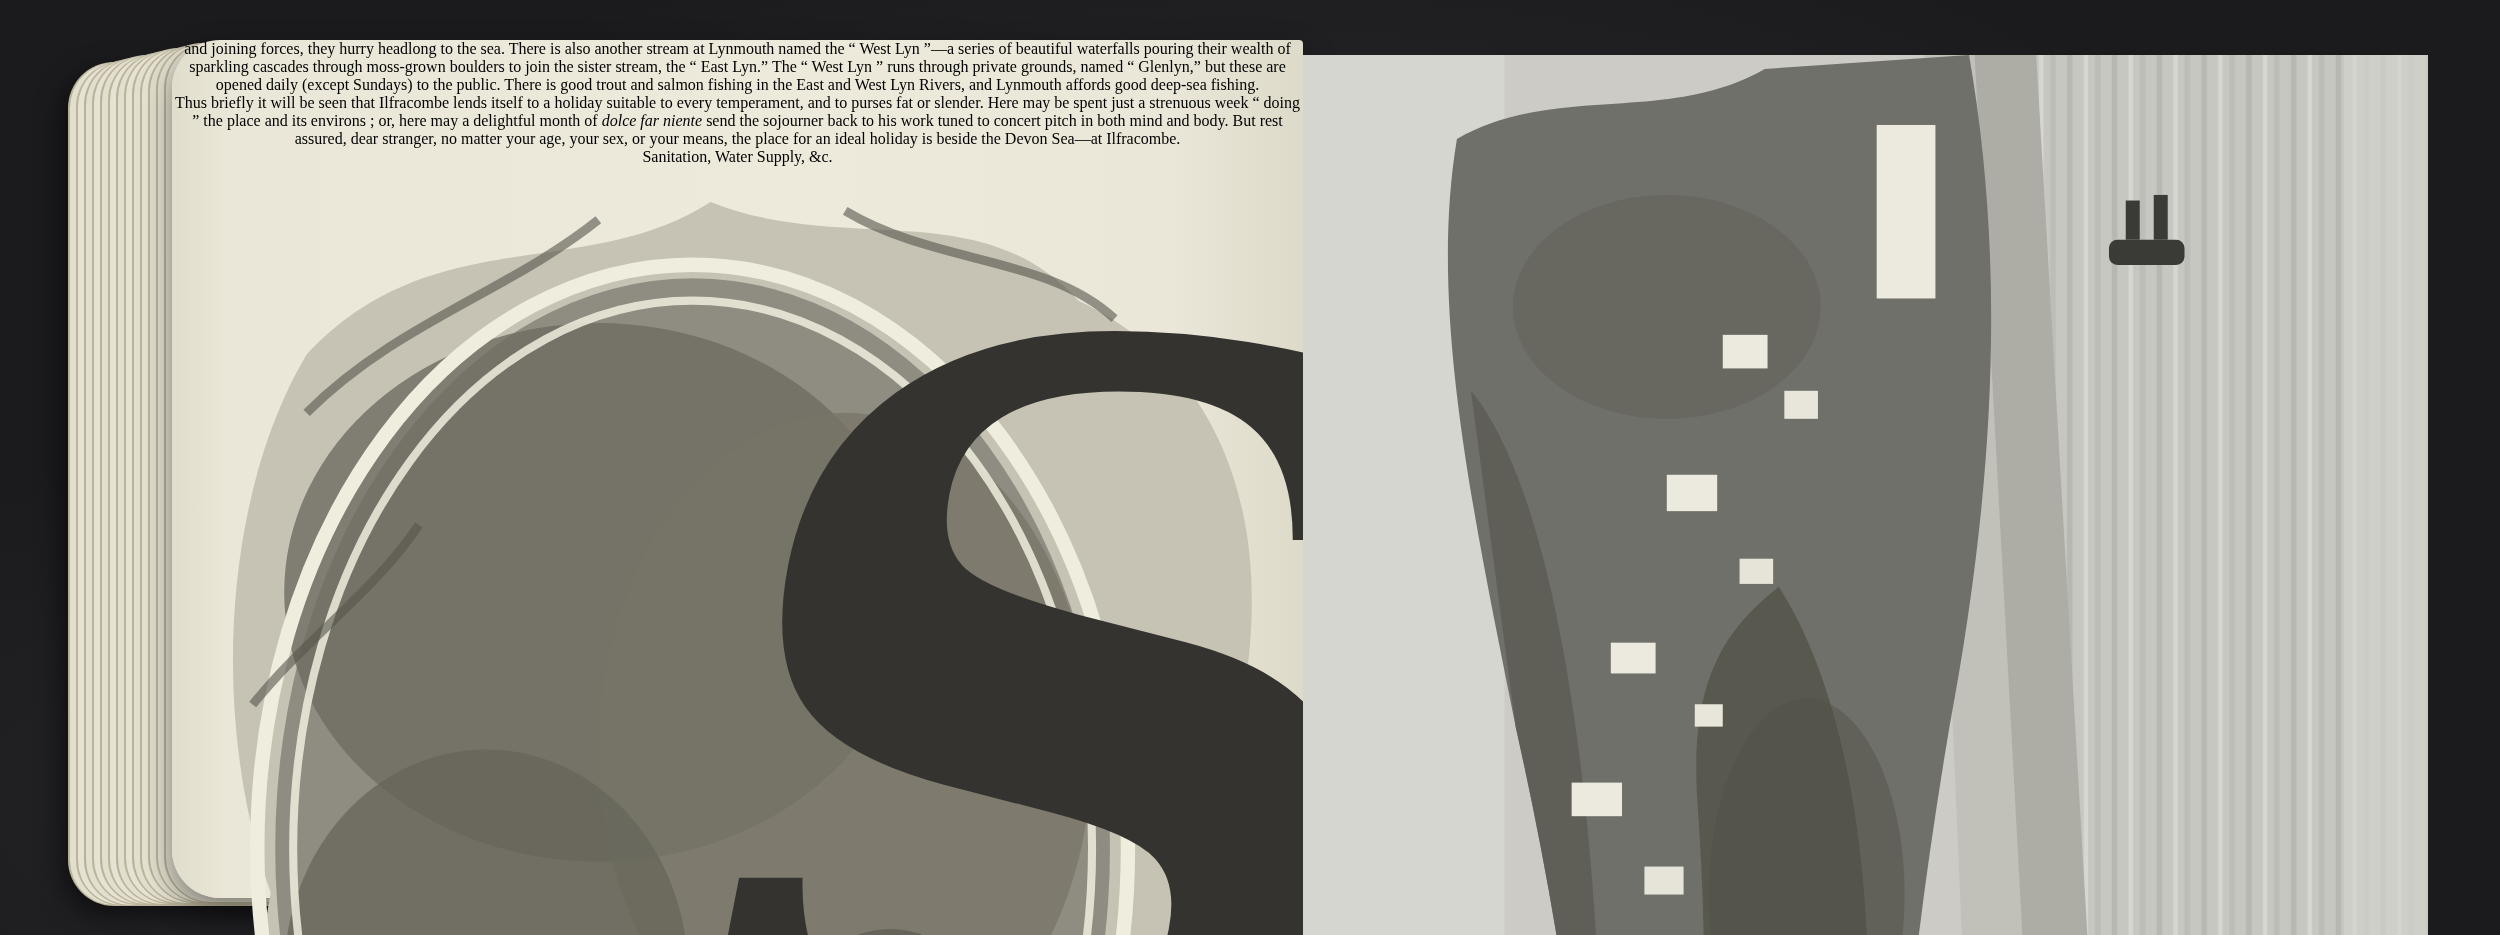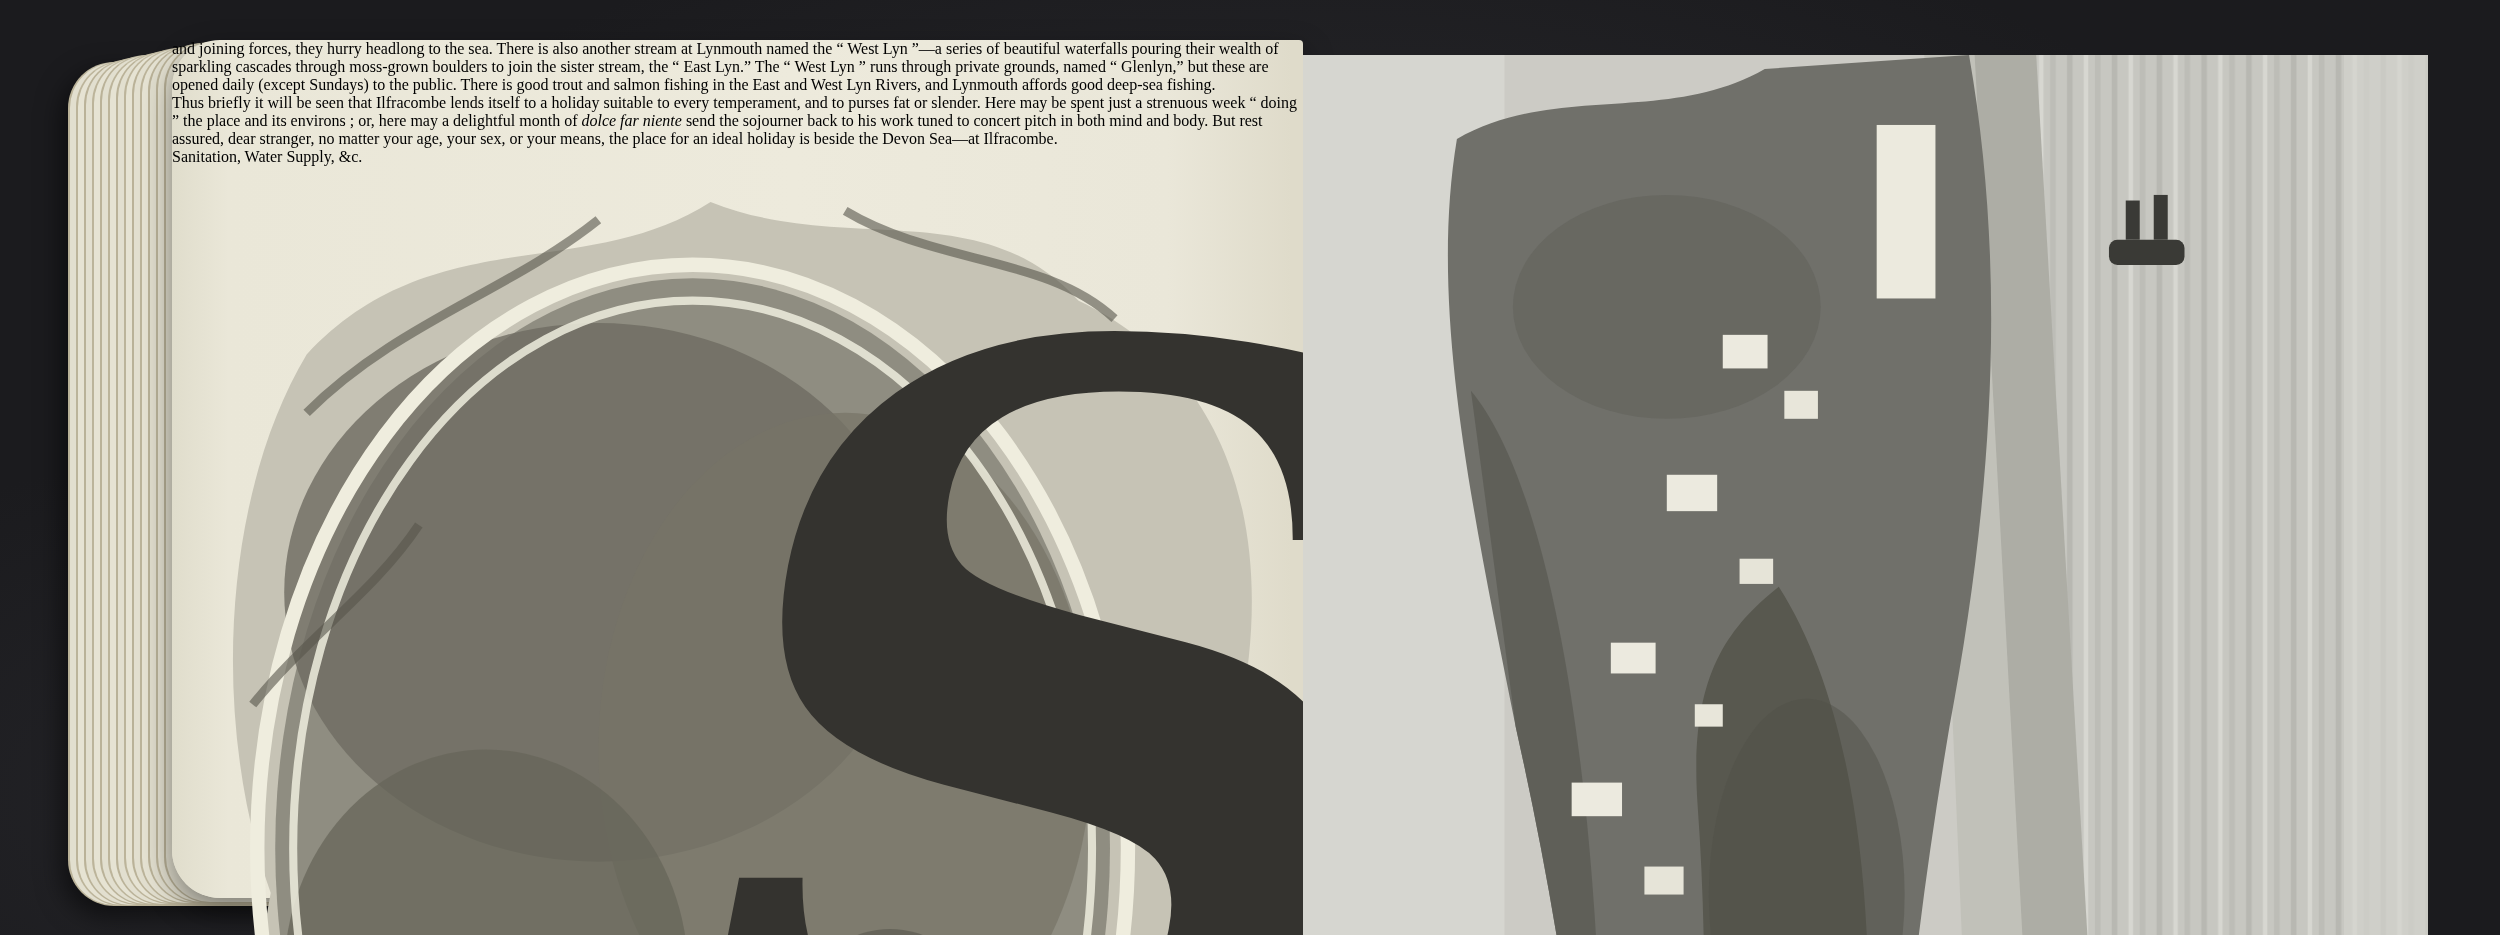--- a/index.html
+++ b/index.html
@@ -24,20 +24,21 @@
   .page-edge:nth-child(odd){ background:#e2dfcf; }
   .page-edge:first-child{ box-shadow:-6px 10px 26px rgba(0,0,0,.55); }
 
   
   .page{ position:absolute; }
   .page-left{
     left:172px; top:40px; width:1131px; height:858px;
     border-radius:48px 4px 4px 48px;
     background:linear-gradient(90deg,#e0ddcc 0%,#eae7d8 5%,#edeadc 55%,#eae7d9 88%,#dfdbca 99%);
     box-shadow:0 12px 30px rgba(0,0,0,.45);
+    text-align:center;
   }
   .page-right{
     left:1303px; top:55px; width:1125px; height:833px;
     border-radius:6px 52px 58px 6px;
     background:linear-gradient(90deg,#d9d5c4 0%,#e9e6d7 3.5%,#edead" ;
   }
   .page-right{
     background:linear-gradient(90deg,#d9d5c4 0%,#e9e6d7 3.5%,#edeadc 30%,#ecE9db 85%,#e4e1d1 98%,#dcd8c7 100%);
     box-shadow:0 12px 30px rgba(0,0,0,.5);
   }

